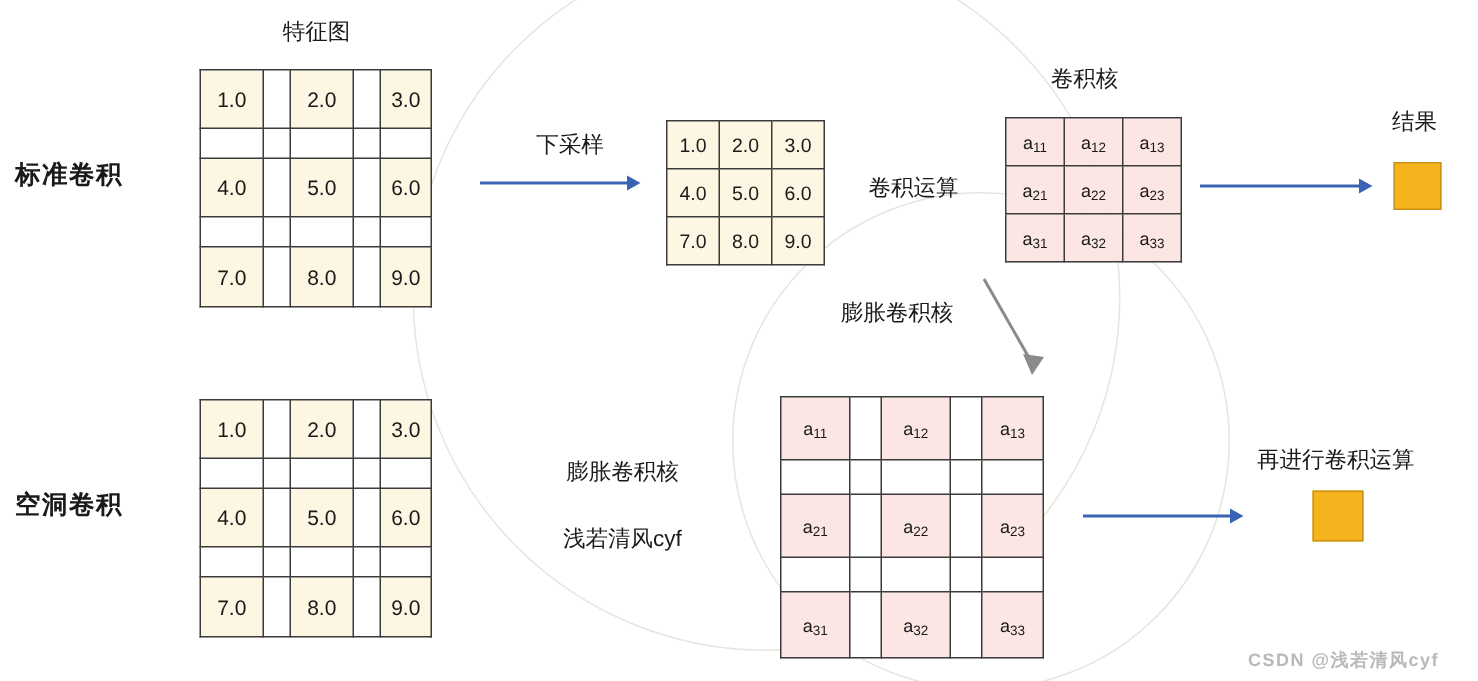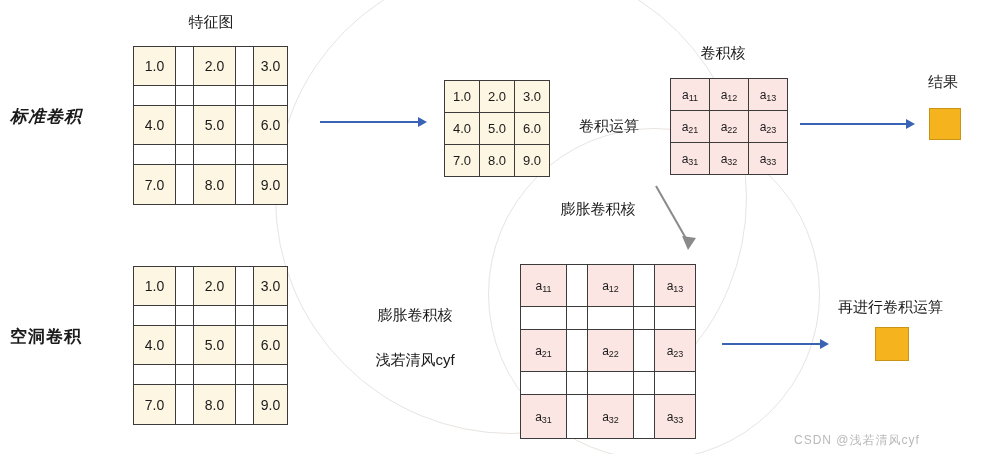--- a/index.html
+++ b/index.html
@@ -142,21 +142,21 @@
   }
 </style>
 </head>
 <body>
 
 <div id="canvas">
 
   <div class="bg-circle" style="left:275px; top:-38px; width:470px; height:470px;"></div>
   <div class="bg-circle" style="left:488px; top:128px; width:330px; height:330px;"></div>
 
-  <div class="abs row-label" style="left:10px; top:105px;font-style:italic;">标准卷积</div>
+  <div class="abs row-label" style="left:10px; top:105px;">标准卷积</div>
   <div class="abs row-label" style="left:10px; top:325px;">空洞卷积</div>
 
   <div class="abs caption" style="left:166px; top:10px; width:90px;">特征图</div>
   <div class="abs caption" style="left:903px; top:70px; width:80px;">结果</div>
   <div class="abs caption" style="left:678px; top:41px; width:90px;">卷积核</div>
 
   <table class="grid" style="left:133px; top:46px; width:151px; height:155px;">
     <tbody id="fm-top">
         <tr>
           <td class="cell-filled" style="width: 41px; height: 38px;">1.0</td>
@@ -189,20 +189,21 @@
         <tr>
           <td class="cell-filled" style="width: 41px; height: 39px;">7.0</td>
           <td class="cell-empty" style="width: 17px; height: 39px;"></td>
           <td class="cell-filled" style="width: 41px; height: 39px;">8.0</td>
           <td class="cell-empty" style="width: 17px; height: 39px;"></td>
           <td class="cell-filled" style="width: 33px; height: 39px;">9.0</td>
         </tr>
       </tbody>
   </table>
 
+  <div class="abs caption" style="left:340px; top:85px; width:80px;">下采样</div>
   <div class="arrow-line" style="left:320px; top:121px; width:100px;"></div>
   <div class="arrow-head" style="left:418px; top:117px;"></div>
 
   <table class="smallgrid" style="left:444px; top:80px;">
     <tbody id="fm-small">
         <tr>
           <td>1.0</td>
           <td>2.0</td>
           <td>3.0</td>
         </tr>
@@ -344,15 +345,15 @@
   <div class="arrow-line" style="left:722px; top:343px; width:100px;"></div>
   <div class="arrow-head" style="left:820px; top:339px;"></div>
 
   <div class="abs caption" style="left:808px; top:295px; width:165px;">再进行卷积运算</div>
 
   <div class="result-sq" style="left:875px; top:327px; width:32px; height:32px;"></div>
 
   <div class="abs caption" style="left:808px; top:398px; width:170px;">
   </div>
 
-  <div class="watermark" style="left:794px; top:432px;">CSDN @浅若清风cyf</div>
+  <div class="watermark" style="left:832px; top:432px;font-weight:bold;">CSDN @浅若清风cyf</div>
 
 </div>
 
 </body></html>

